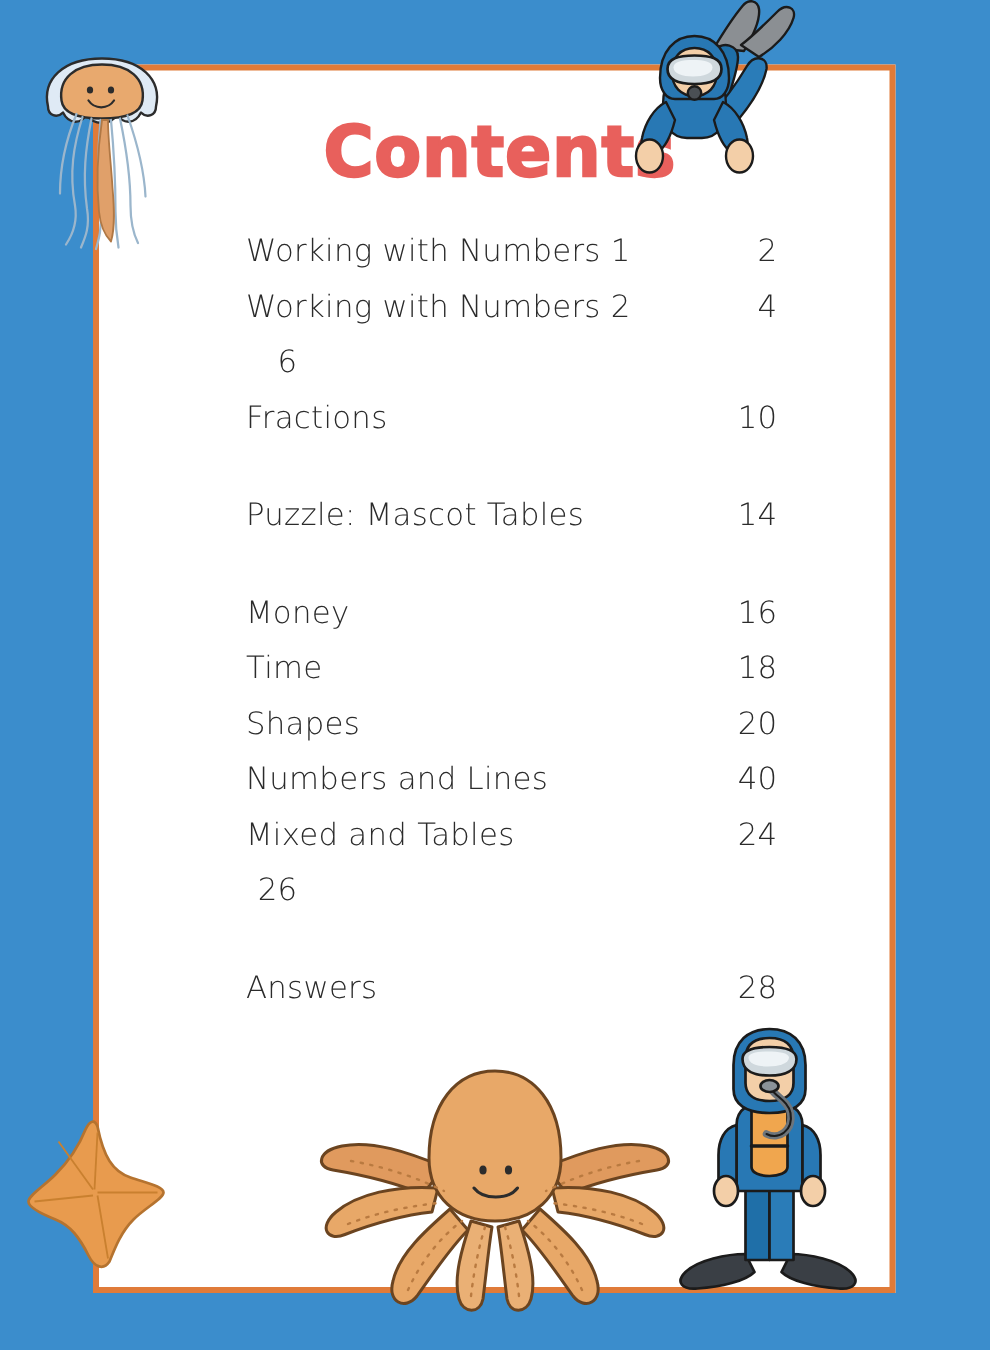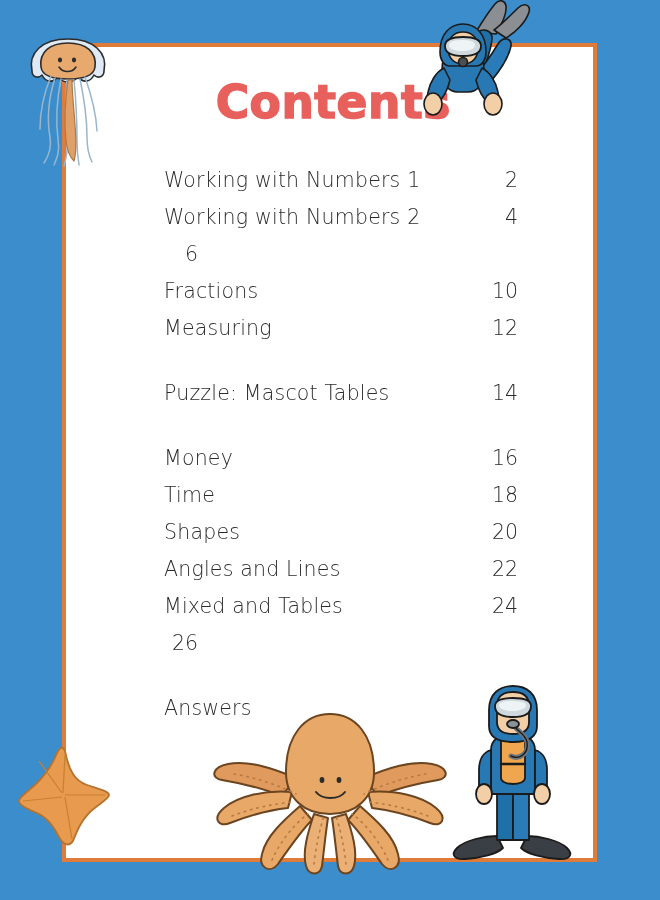--- a/index.html
+++ b/index.html
@@ -50,21 +50,21 @@
     position: absolute;
     left: 98px;
     top: 108px;
     width: 354px;
   }
   .toc-group { margin-bottom: 28px; }
   .toc-group:last-child { margin-bottom: 0; }
 
   .toc-row {
     display: flex;
-    align-items: flex-end;
+    align-items: flex-start;
     justify-content: space-between;
     height: 37px;
   }
   .toc-label {
     font-family: "DejaVu Sans", sans-serif;
     font-weight: 300;
     font-size: 20.5px;
     color: #2b2b2b;
     letter-spacing: 0.2px;
     white-space: nowrap;
@@ -108,24 +108,20 @@
         <span class="toc-label">Working with Numbers 2</span>
         <span class="toc-page">4</span>
       </div>
       <div class="toc-row">
         <span class="toc-page">6</span>
       </div>
       <div class="toc-row">
         <span class="toc-label">Fractions</span>
         <span class="toc-page">10</span>
       </div>
-      <div class="toc-row">
-        <span class="toc-label">Measuring</span>
-        <span class="toc-page">12</span>
-      </div>
     </div>
 
     <div class="toc-group">
       <div class="toc-row">
         <span class="toc-label">Puzzle: Mascot Tables</span>
         <span class="toc-page">14</span>
       </div>
     </div>
 
     <div class="toc-group">
@@ -135,22 +131,22 @@
       </div>
       <div class="toc-row">
         <span class="toc-label">Time</span>
         <span class="toc-page">18</span>
       </div>
       <div class="toc-row">
         <span class="toc-label">Shapes</span>
         <span class="toc-page">20</span>
       </div>
       <div class="toc-row">
-        <span class="toc-label">Angles and Lines</span>
-        <span class="toc-page">22</span>
+        <span class="toc-label">Numbers and Lines</span>
+        <span class="toc-page">40</span>
       </div>
       <div class="toc-row">
         <span class="toc-label">Mixed and Tables</span>
         <span class="toc-page">24</span>
       </div>
       <div class="toc-row">
         <span class="toc-page">26</span>
       </div>
     </div>
 

